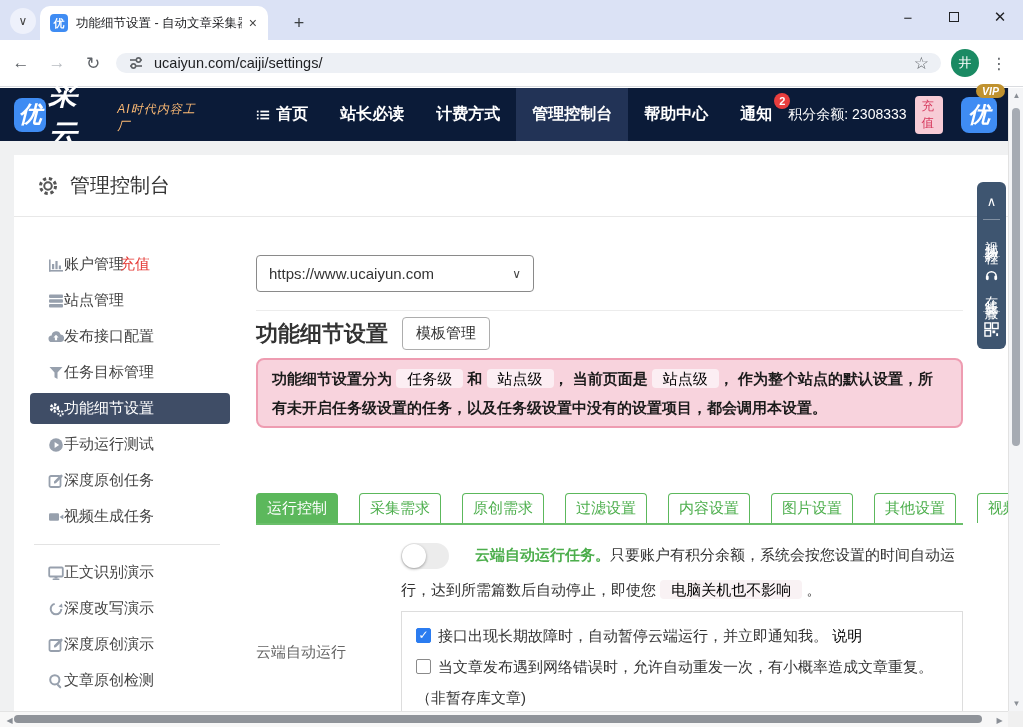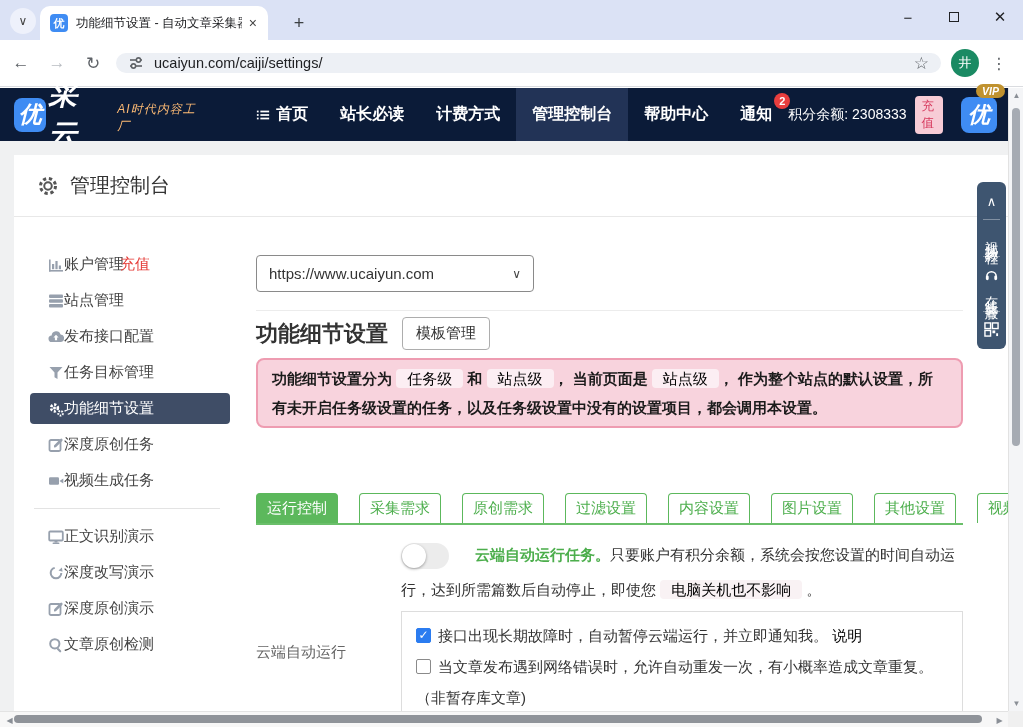--- a/index.html
+++ b/index.html
@@ -257,20 +257,29 @@
             </div>
             <div class="side-item active">
               <span class="sic">
                 <svg width="16" height="16" viewBox="0 0 16 16">
                   <circle cx="6.5" cy="7" r="3.4" fill="none" stroke="currentColor" stroke-width="2.6" stroke-dasharray="2.2 1.6"></circle>
                   <circle cx="6.5" cy="7" r="1.5" fill="currentColor"></circle>
                   <circle cx="12.6" cy="12.3" r="2.3" fill="none" stroke="currentColor" stroke-width="2" stroke-dasharray="1.5 1.1"></circle>
                 </svg>
               </span>
               <span class="slabel">功能细节设置</span>
+            </div>
+            <div class="side-item">
+              <span class="sic">
+                <svg width="16" height="16" viewBox="0 0 16 16">
+                  <circle cx="8" cy="8" r="6.8" fill="currentColor"></circle>
+                  <path fill="#fff" d="M6.6 5.1l4.5 2.9-4.5 2.9z"></path>
+                </svg>
+              </span>
+              <span class="slabel">手动运行测试</span>
             </div>
             <div class="side-item">
               <span class="sic">
                 <svg width="16" height="16" viewBox="0 0 16 16">
                   <rect x="1.5" y="3" width="11" height="11" rx="1.5" fill="none" stroke="currentColor" stroke-width="1.8"></rect>
                   <path fill="currentColor" d="M6 10.6l1.9-.4 6.3-6.3a1.3 1.3 0 0 0-1.9-1.9L6 8.4z"></path>
                 </svg>
               </span>
               <span class="slabel">深度原创任务</span>
             </div>

